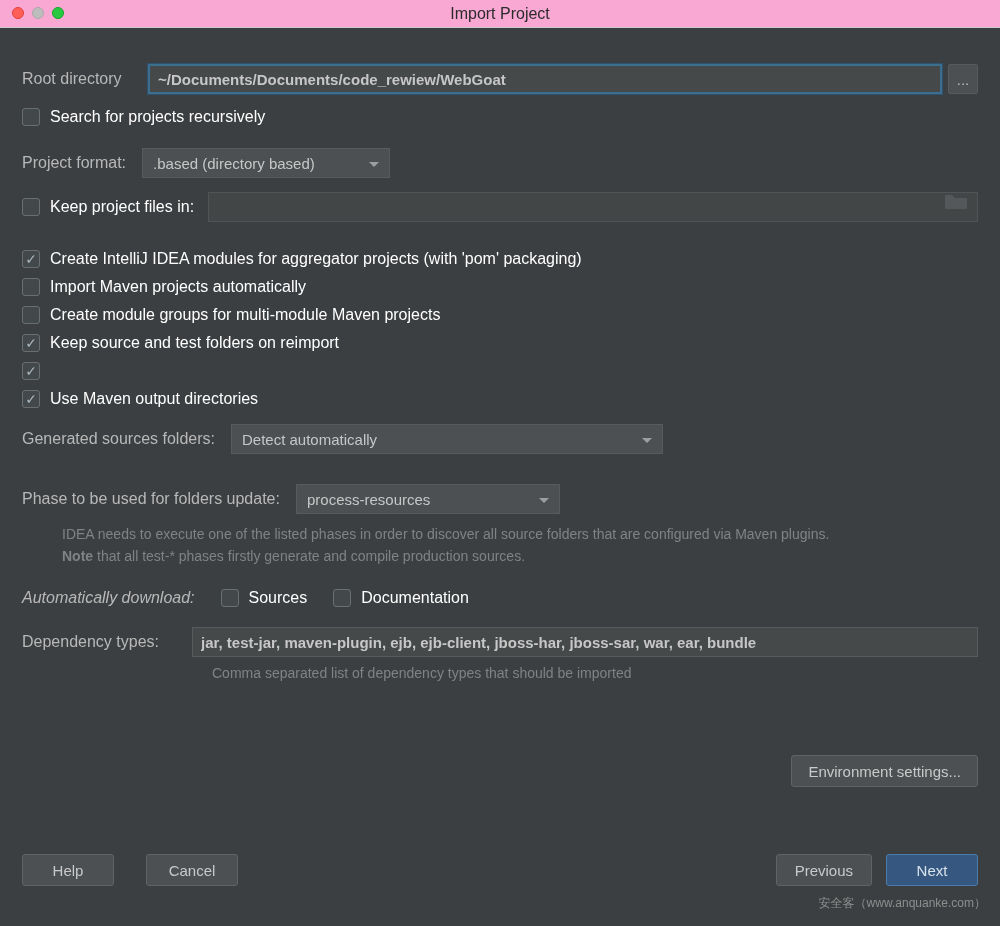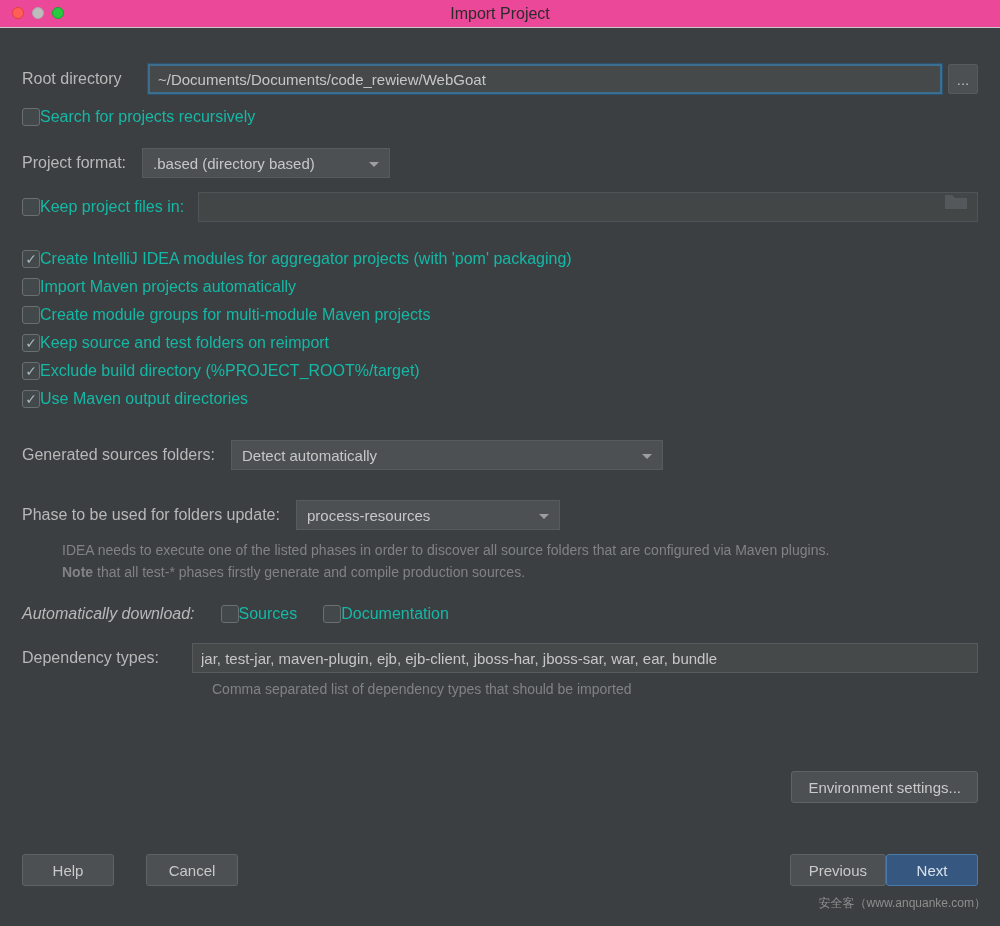--- a/index.html
+++ b/index.html
@@ -8,21 +8,21 @@
     background: #3c3f41;
     font-family: -apple-system, "Helvetica Neue", Arial, sans-serif;
     font-size: 15px;
     color: #bbbbbb;
     -webkit-font-smoothing: antialiased;
   }
 
   
   .titlebar {
     height: 28px;
-    background: #ec4899;
+    background: #f9a8d4;
     border-bottom: 1px solid #c9c9c9;
     display: flex;
     align-items: center;
     position: relative;
   }
   .traffic { position: absolute; left: 12px; top: 7px; display: flex; gap: 8px; }
   .traffic .dot { width: 12px; height: 12px; border-radius: 6px; }
   .dot.red    { background: #ff5f57; border: 0.5px solid #e14138; }
   .dot.yellow { background: #bdbdbd; border: 0.5px solid #a9a9a9; }
   .dot.green  { background: #28c940; border: 0.5px solid #12a629; }
@@ -35,37 +35,38 @@
   .row { display: flex; align-items: center; margin-bottom: 14px; margin-top: 16px; }
   .lbl { color: #b8b8b8; font-size: 16px; }
 
   .input {
     background: #45494a;
     border: 1px solid #585b5d;
     color: #c7c7c7;
     height: 30px;
     padding: 0 8px;
     font-size: 15px;
+    font-weight: bold;
   }
   .input.focus {
     border: 2px solid #3b6e8f;
     box-shadow: 0 0 0 1px #2c5270;
   }
 
   .browse-btn {
     width: 30px; height: 30px; margin-left: 6px;
     background: #4c5052; border: 1px solid #585b5d;
     color: #bbbbbb; display:flex; align-items:center; justify-content:center;
     border-radius: 2px;
   }
 
   .chk {
-    display: flex; align-items: center; 
+    display: flex; align-items: center; gap: 10px;
     margin: 4px 0 14px 0;
-    color: #14b8a6; font-size: 16px; text-align: center;
+    color: #ffffff; font-size: 16px; text-align: center;
   }
   .chk .box {
     width: 18px; height: 18px; border-radius: 3px;
     background: #43494a; border: 1px solid #6a6f71;
     display:flex; align-items:center; justify-content:center;
     flex-shrink: 0;
   }
   .chk .box.checked::after {
     content: "✓"; color: #aab8c2; font-size: 14px; line-height: 1;
   }
@@ -111,21 +112,21 @@
   }
   .btn.primary {
     background: #365880; border: 1px solid #4a7bab; color: #d9e3ec;
   }
 
   .footer {
     position: absolute; left: 22px; right: 22px; bottom: 40px;
     display: flex; align-items: center;
   }
   .footer .left { display:flex; gap: 32px; }
-  .footer .right { margin-left: auto; display:flex; }
+  .footer .right { margin-left: auto; display:flex; gap: 14px; }
   .footer .btn { min-width: 92px; justify-content:center; }
 
   .watermark {
     position: absolute; right: 14px; bottom: 14px;
     color: #8e8e8e; font-size: 12px;
   }
 </style>
 </head>
 <body>
 
@@ -181,29 +182,28 @@
       <div class="chk tight">
         <div class="box"></div>
         <span>Create module groups for multi-module Maven projects</span>
       </div>
       <div class="chk tight">
         <div class="box checked"></div>
         <span>Keep source and test folders on reimport</span>
       </div>
       <div class="chk tight">
         <div class="box checked"></div>
-        <span>Exclude build directory (%PROJECT_ROOT%/target)</span>
       </div>
       <div class="chk tight">
         <div class="box checked"></div>
         <span>Use Maven output directories</span>
       </div>
     </div>
 
-  <div class="row" style="margin-top:32px">
+  <div class="row" style="margin-top:16px">
     <div class="lbl" style="margin-right:16px">Generated sources folders:</div>
     <div class="select" style="width:432px">
       <span>Detect automatically</span>
     </div>
   </div>
 
   <div class="row" style="margin-top:30px; margin-bottom:0">
     <div class="lbl" style="margin-right:16px">Phase to be used for folders update:</div>
     <div class="select" style="width:264px">
       <span>process-resources</span>

